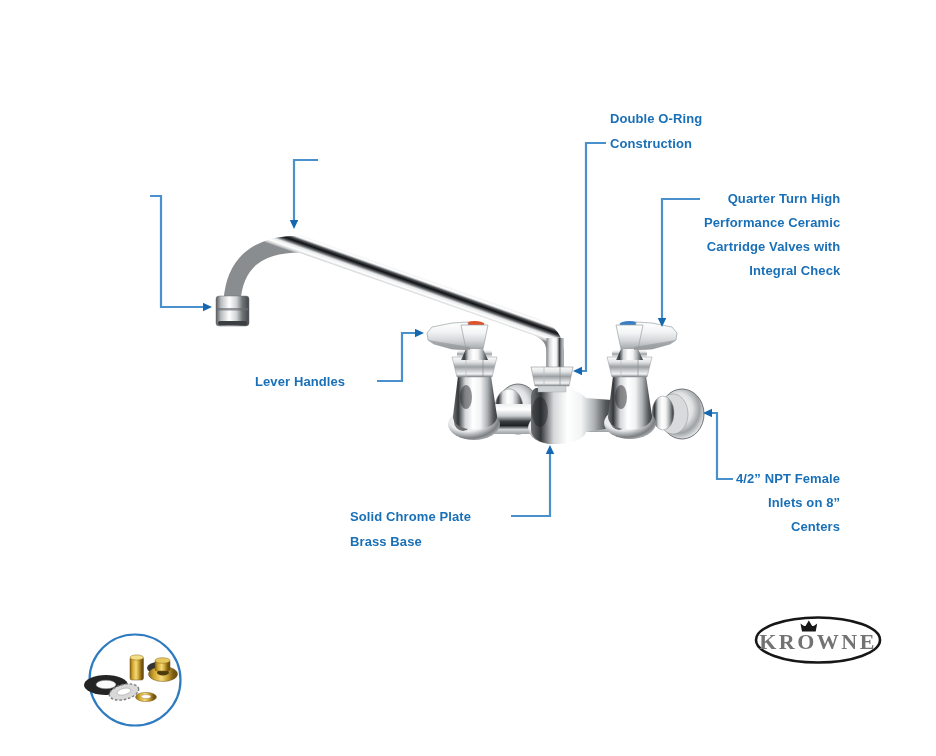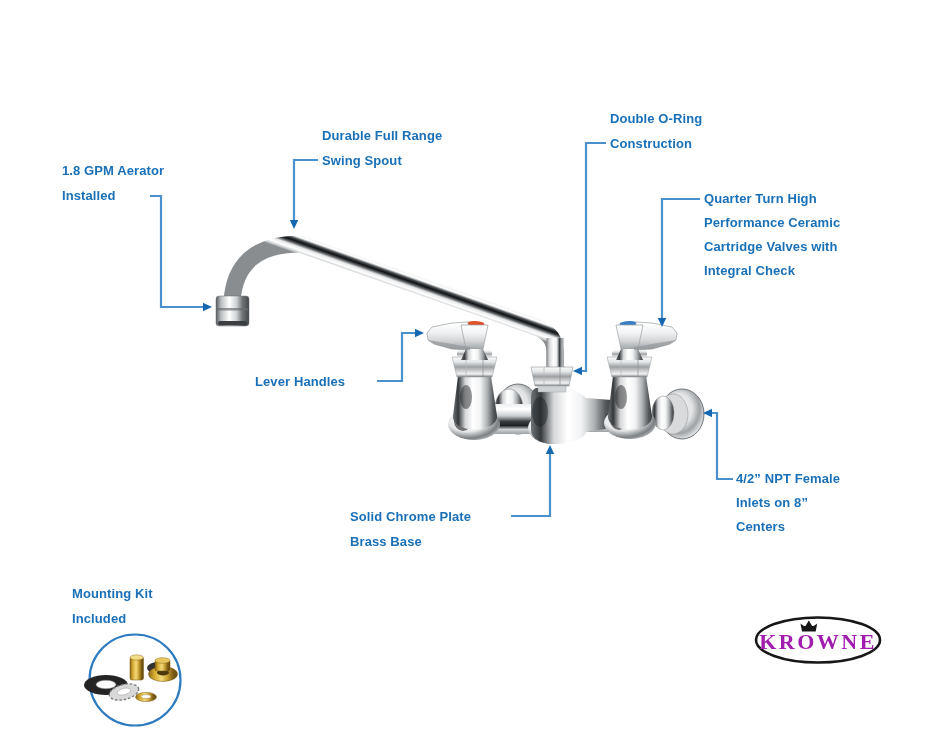--- a/index.html
+++ b/index.html
@@ -1,23 +1,23 @@
 <!DOCTYPE html>
 <html><head>
 <meta charset="utf-8">
 <style>
   html,body{margin:0;padding:0;background:#ffffff;}
   #page{position:relative;width:936px;height:756px;background:#ffffff;overflow:hidden;
         font-family:"Liberation Sans",sans-serif;}
   .lbl{position:absolute;font-weight:bold;font-size:13px;line-height:25px;
        color:#1a70b7;white-space:pre-line;letter-spacing:.1px;}
-  .lbl.lh24{line-height:24px;}
+  .lbl.lh24{line-height:24px;text-align:right;}
   #logo-text{position:absolute;left:818px;top:629px;transform:translateX(-50%);
        font-family:"Liberation Serif",serif;font-size:22px;font-weight:bold;
-       letter-spacing:2.5px;color:#a21caf;white-space:nowrap;}
+       letter-spacing:2.5px;color:#737373;white-space:nowrap;}
   svg{position:absolute;left:0;top:0;}
 </style>
 </head>
 <body>
 
 <div id="page">
 
   <svg width="936" height="756" viewBox="0 0 936 756">
     <defs>
       <marker id="arr" markerUnits="userSpaceOnUse" markerWidth="11" markerHeight="10" refX="1" refY="4.2" orient="auto">
@@ -224,33 +224,27 @@
       </g>
     </g>
 
     <g>
       <ellipse cx="818" cy="640" rx="62" ry="22.5" fill="#ffffff" stroke="#171717" stroke-width="2.6"></ellipse>
       <path d="M802,631.5 L800.5,623.5 C800.5,623.5 804,626.6 805.5,626 L808.8,620.5
                L812.2,626 C813.7,626.6 817.2,623.5 817.2,623.5 L815.7,631.5 Z" fill="#171717"></path>
     </g>
   </svg>
 
-  <div class="lbl" style="left:62px;top:158px">1.8 GPM Aerator
-Installed</div>
-  <div class="lbl" style="left:322px;top:123px">Durable Full Range
-Swing Spout</div>
   <div class="lbl" style="left:610px;top:106px">Double O-Ring
 Construction</div>
   <div class="lbl lh24" style="left:704px;top:187px">Quarter Turn High
 Performance Ceramic
 Cartridge Valves with
 Integral Check</div>
   <div class="lbl" style="left:350px;top:504px">Solid Chrome Plate
 Brass Base</div>
   <div class="lbl" style="left:255px;top:369px">Lever Handles</div>
   <div class="lbl lh24" style="left:736px;top:467px">4/2” NPT Female
 Inlets on 8”
 Centers</div>
-  <div class="lbl" style="left:72px;top:581px">Mounting Kit
-Included</div>
 
   <div id="logo-text">KROWNE</div>
 </div>
 
 </body></html>

